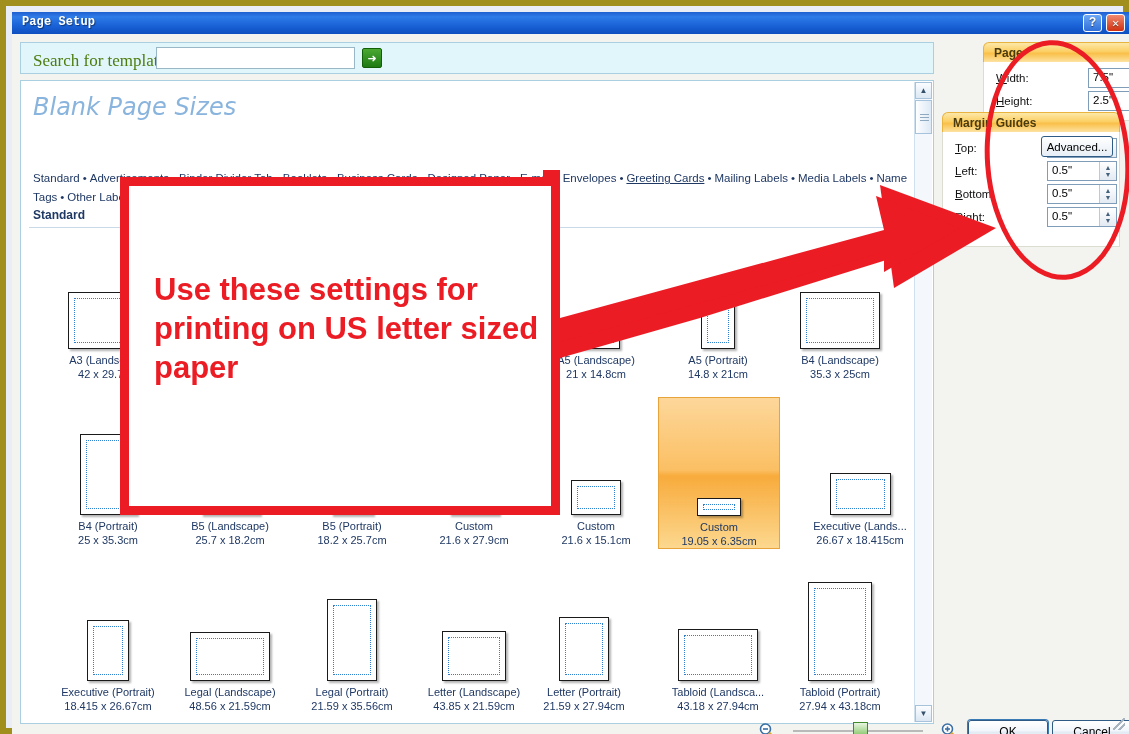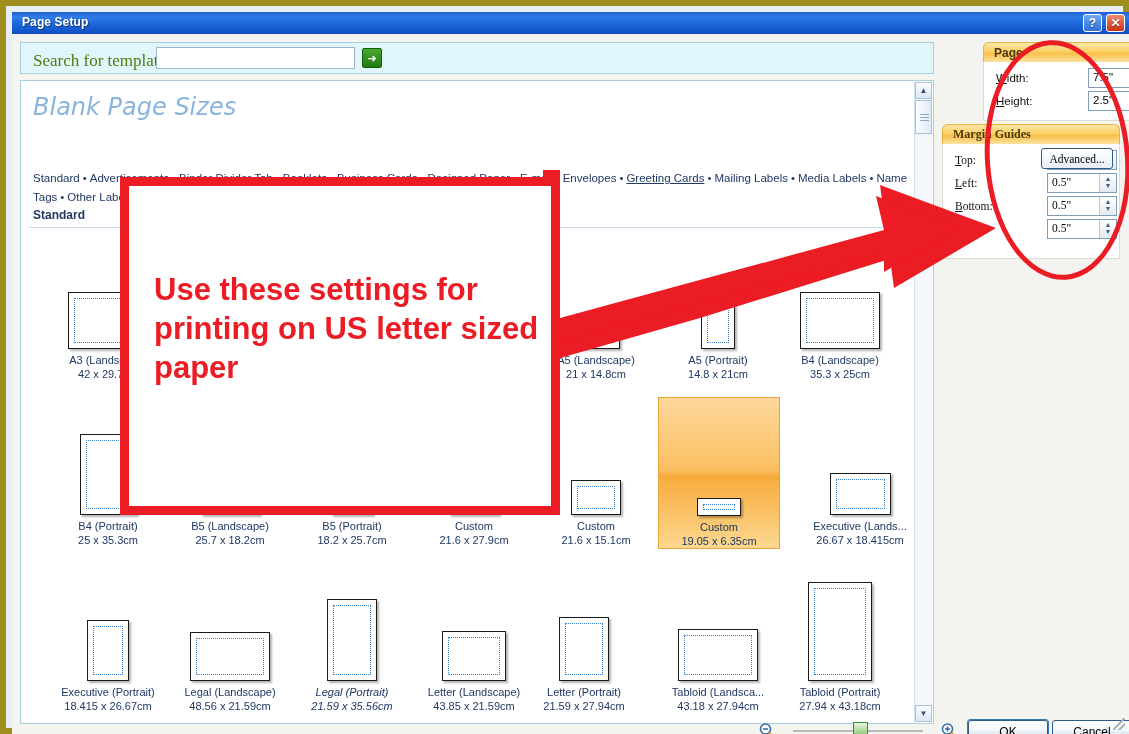--- a/index.html
+++ b/index.html
@@ -12,20 +12,21 @@
     position:absolute;left:0;top:0;width:1129px;height:734px;
     box-sizing:border-box;
     border:6px solid #a08f1c;
     background:#e9eef6;
   }
   
   .titlebar{
     position:absolute;left:6px;top:6px;width:1117px;height:22px;
     background:linear-gradient(to bottom,#1f5fd0 0%,#2f7ce8 22%,#1a63d8 60%,#0d4fc0 100%);
     border-bottom:1px solid #0a3f9c;
+    font-family:Liberation Mono, monospace;
   }
   .titlebar .title{
     position:absolute;left:10px;top:3px;
     color:#ffffff;font-size:12px;font-weight:bold;
     text-shadow:1px 1px 1px rgba(0,0,0,.45);
     letter-spacing:.1px;
   }
   .tb-btns{position:absolute;right:4px;top:2px;display:flex;gap:4px;}
   .tb-btn{
     width:19px;height:18px;border-radius:3px;
@@ -353,21 +354,21 @@
             <div class="nm">Executive (Portrait)</div>
             <div class="dm">18.415 x 26.67cm</div>
           </div>
           <div class="cell" style="left: 149px; top: 332px;">
             <div class="thumbwrap">
               <div class="thumb" style="width: 80px; height: 49px;"></div>
             </div>
             <div class="nm">Legal (Landscape)</div>
             <div class="dm">48.56 x 21.59cm</div>
           </div>
-          <div class="cell" style="left: 271px; top: 332px; font-style: italic;">
+          <div class="cell" style="left: 271px; top: 332px;">
             <div class="thumbwrap">
               <div class="thumb" style="width: 50px; height: 82px;"></div>
             </div>
             <div class="nm">Legal (Portrait)</div>
             <div class="dm">21.59 x 35.56cm</div>
           </div>
           <div class="cell" style="left: 393px; top: 332px;">
             <div class="thumbwrap">
               <div class="thumb" style="width: 64px; height: 50px;"></div>
             </div>
@@ -429,21 +430,21 @@
                 <div class="val">2.5"</div>
                 <div class="btns">
                   <span>▲</span>
                   <span>▼</span>
                 </div>
               </div>
             </div>
           </div>
       </div>
 
-      <div class="grp" id="grp-margin" style="top:82px;font-family:Liberation Serif, serif;">
+      <div class="grp" id="grp-margin" style="top:70px;">
         <div class="grp-head">
           <span>Margin Guides</span>
         </div>
         <div class="grp-body" id="margin-fields" style="padding-bottom:16px;position:relative;">
           <div class="frow">
               <div class="flbl"><u>T</u>op:</div>
               <div class="spin">
                 <div class="val">0.5"</div>
                 <div class="btns">
                   <span>▲</span>

